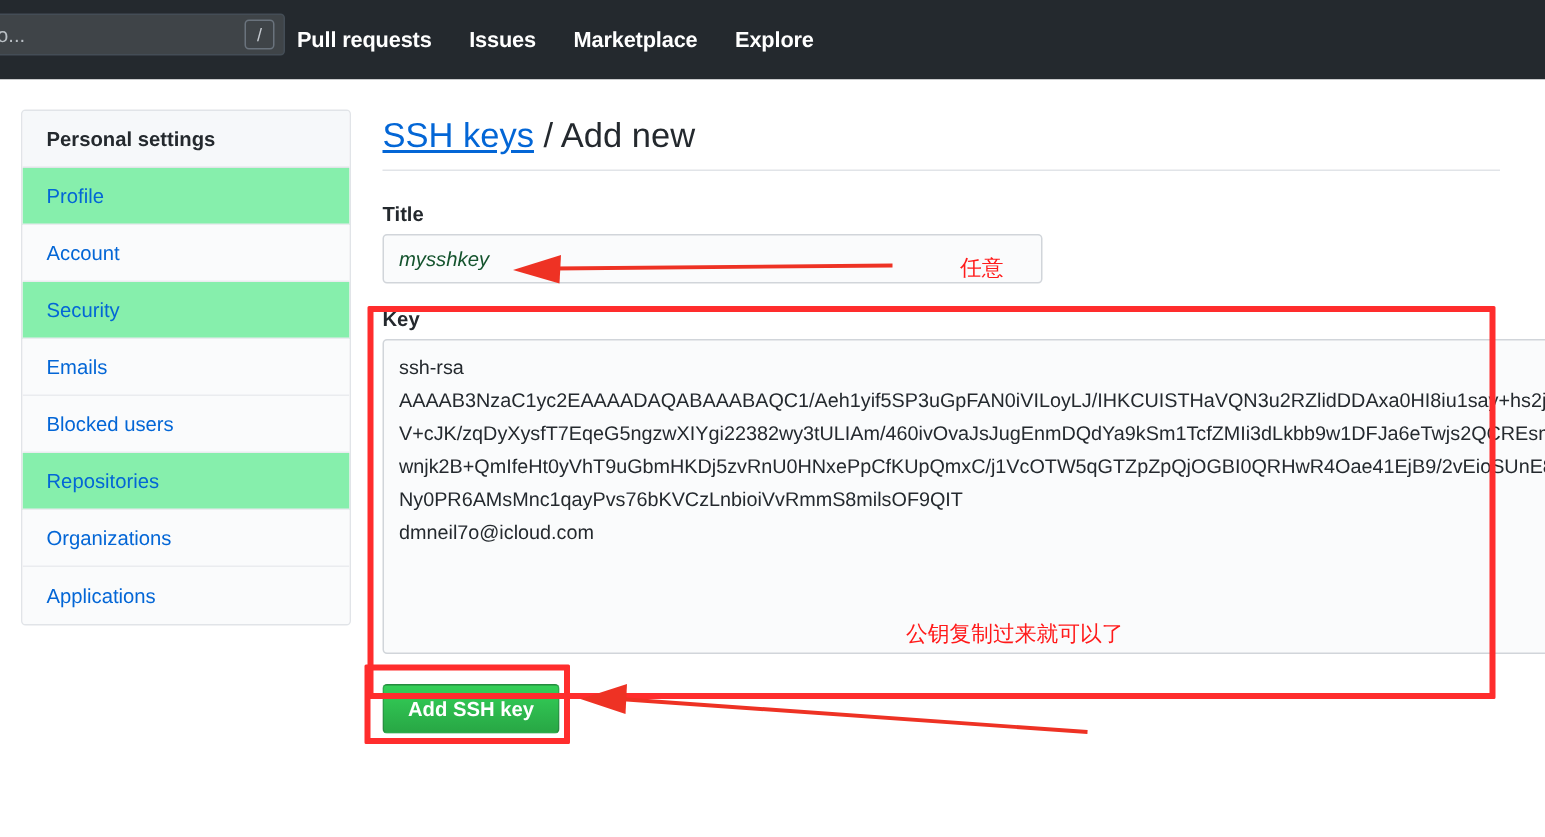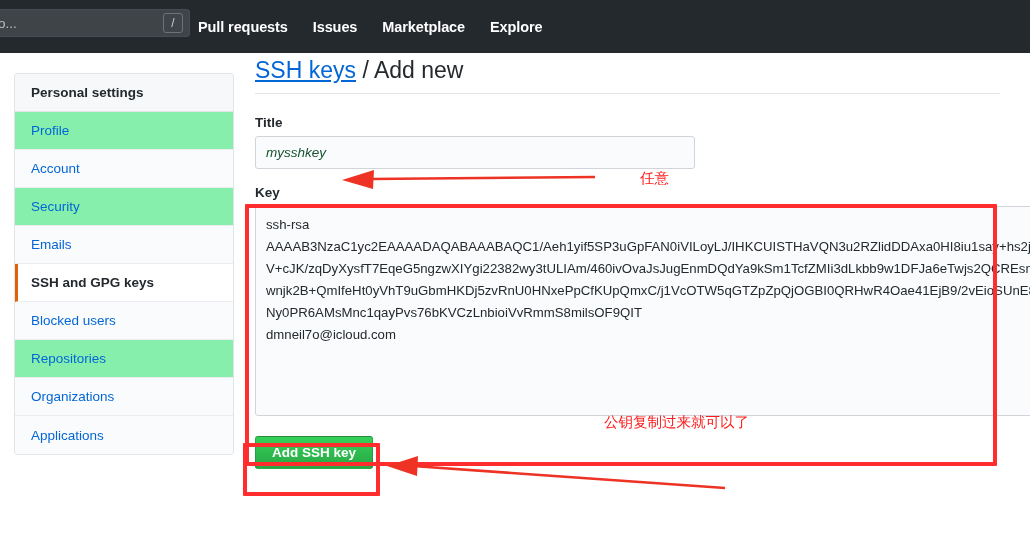--- a/index.html
+++ b/index.html
@@ -102,21 +102,21 @@
     color: #24292e;
     font-weight: bold;
     background: #ffffff;
     border-left: 3px solid #e36209;
     padding-left: 13px;
   }
   .side-item:last-child { border-bottom: 0; }
 
   
   .main {
-    position: absolute; left: 255px; top: 4px;
+    position: absolute; left: 255px; top: 24px;
     width: 745px;
   }
   .page-title {
     font-size: 23px;
     color: #24292e;
     font-weight: normal;
     padding-bottom: 9px;
     border-bottom: 1px solid #e1e4e8;
     margin: 0;
     white-space: nowrap;
@@ -212,21 +212,20 @@
 
 <div class="page">
 
   <nav class="sidebar">
     <div class="side-head">Personal settings</div>
 
     <a class="side-item" href="#">Profile</a>
     <a class="side-item alt" href="#">Account</a>
     <a class="side-item" href="#">Security</a>
     <a class="side-item alt" href="#">Emails</a>
-    <a class="side-item selected" href="#">SSH and GPG keys</a>
     <a class="side-item alt" href="#">Blocked users</a>
     <a class="side-item" href="#">Repositories</a>
     <a class="side-item alt" href="#">Organizations</a>
     <a class="side-item alt" href="#">Applications</a>
   </nav>
 
   <div class="main">
     <h1 class="page-title"><a class="lnk" href="#">SSH keys</a>&nbsp;<span>/ Add new</span></h1>
 
     <label class="field-label">Title</label>

